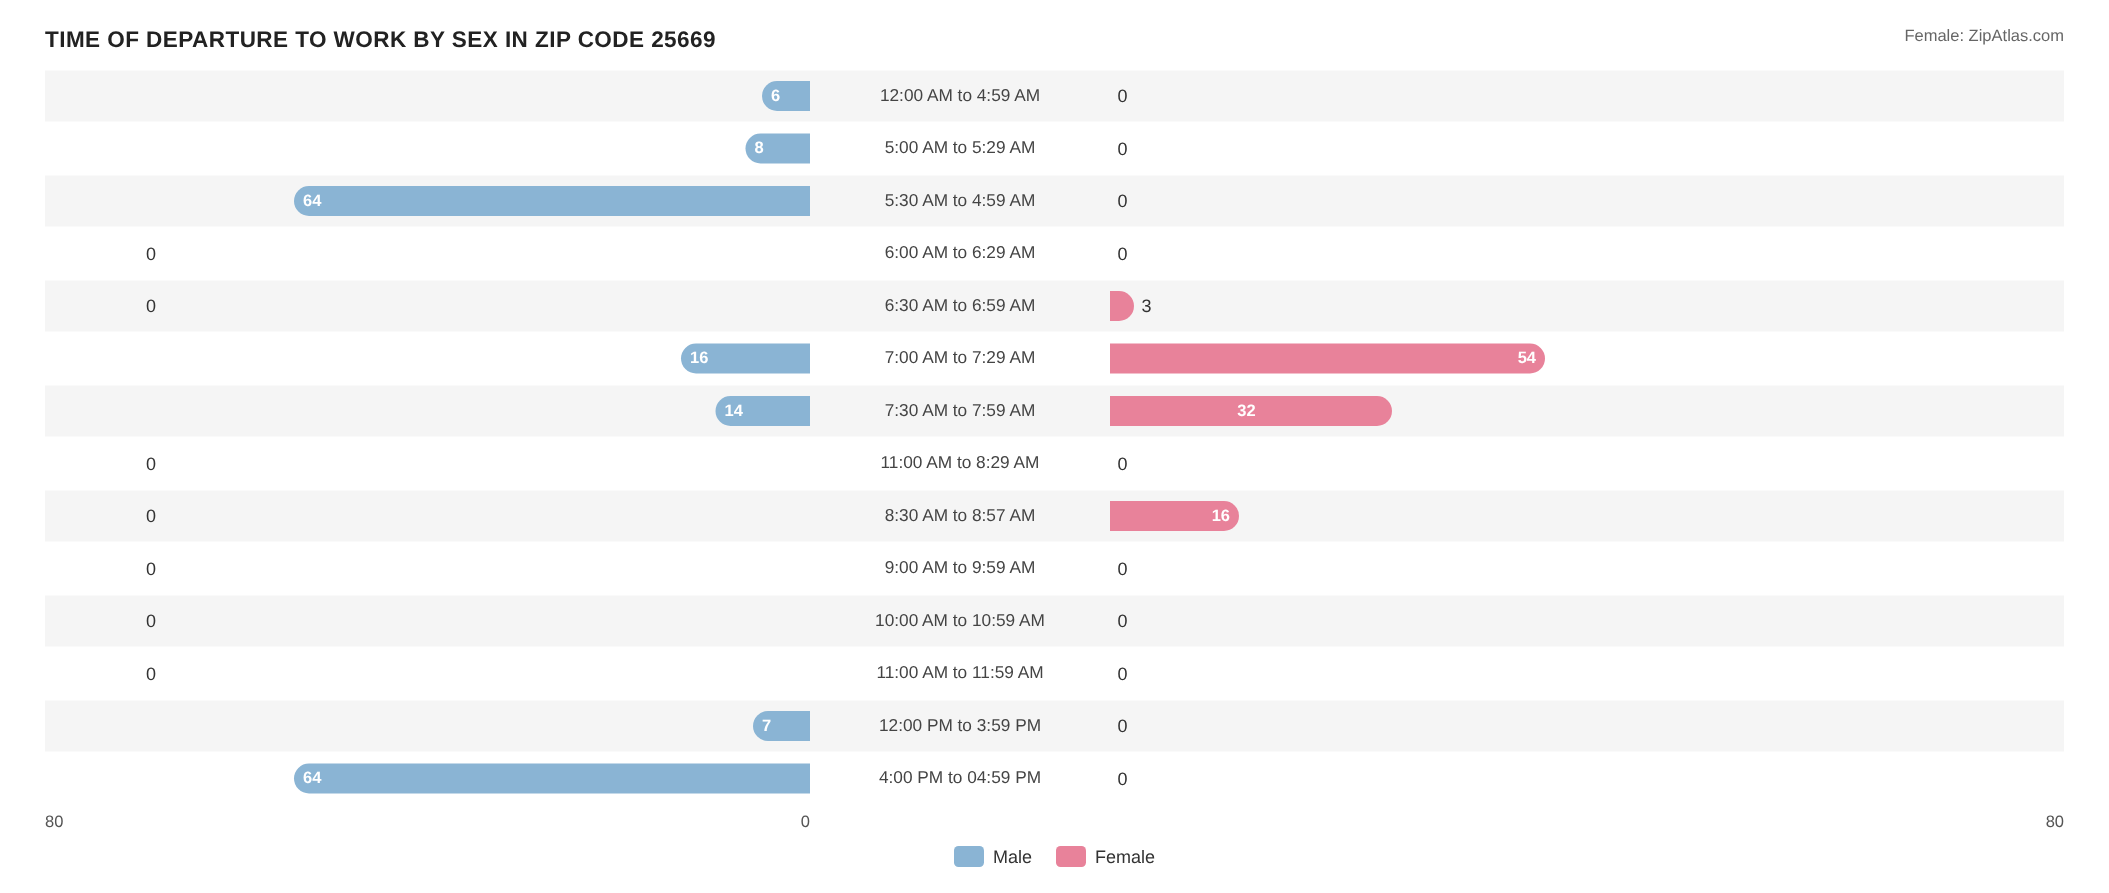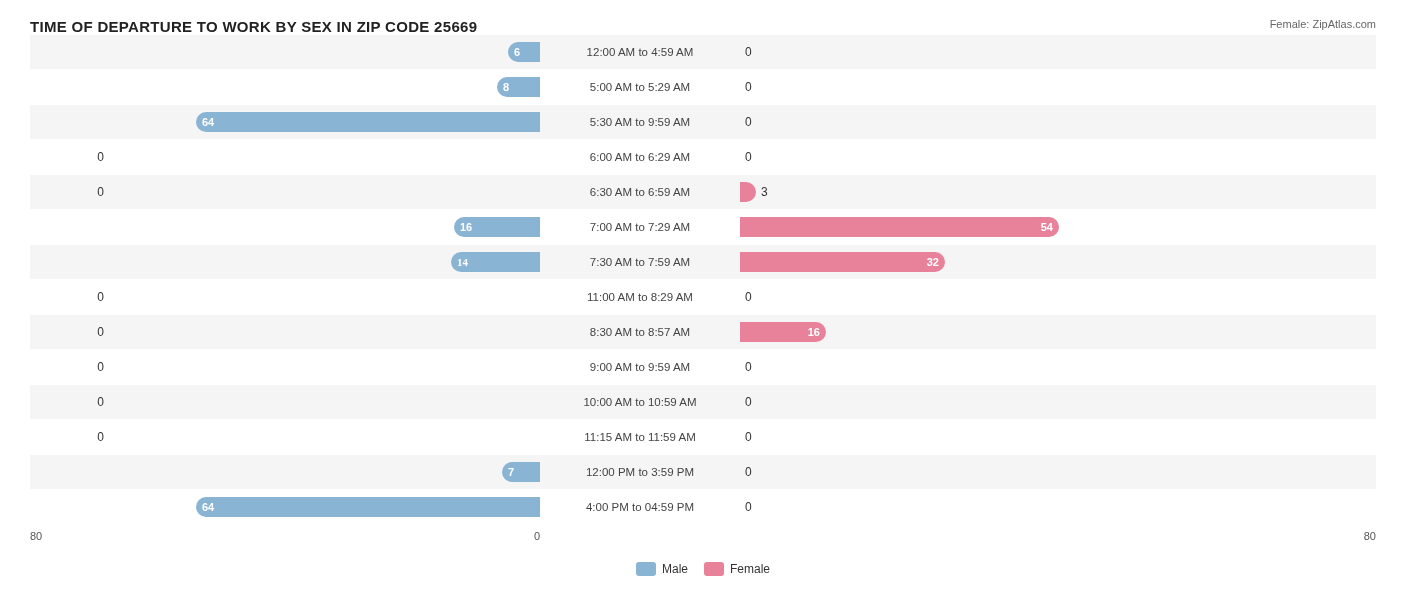--- a/index.html
+++ b/index.html
@@ -11,20 +11,21 @@
     }
     .chart-container {
       width: 1406px;
       padding: 18px 30px 30px 30px;
       background: #fff;
     }
     .chart-header {
       display: flex;
       justify-content: space-between;
       align-items: flex-start;
+      margin-bottom: 12px;
     }
     .chart-title {
       font-size: 15px;
       font-weight: bold;
       color: #222;
       text-transform: uppercase;
       letter-spacing: 0.3px;
     }
     .chart-source {
       font-size: 11px;
@@ -134,21 +135,21 @@
       width: 430px;
       display: flex;
       justify-content: flex-end;
       font-size: 11px;
       color: #555;
     }
     .legend {
       display: flex;
       justify-content: center;
       gap: 16px;
-      margin-top: 20px;
+      margin-top: 10px;
     }
     .legend-item {
       display: flex;
       align-items: center;
       gap: 6px;
       font-size: 12px;
       color: #333;
     }
     .legend-color {
       width: 20px;
@@ -194,21 +195,21 @@
           <span class="right-bar-label-outside">0</span>
         </div>
       </div>
       <div class="row" style="background: rgb(245, 245, 245);">
         <div class="left-value"></div>
         <div class="left-bar-area">
           <div class="left-bar" style="width: 344px;">
             <span class="left-bar-label">64</span>
           </div>
         </div>
-        <div class="center-label">5:30 AM to 9:59 AM</div>
+        <div class="center-label">5:30 AM to 4:59 AM</div>
         <div class="right-bar-area">
           <div class="right-bar" style="width: 0px;"></div>
           <span class="right-bar-label-outside">0</span>
         </div>
       </div>
       <div class="row" style="background: rgb(255, 255, 255);">
         <div class="left-value">0</div>
         <div class="left-bar-area">
           <div class="left-bar" style="width: 0px;"></div>
         </div>
@@ -231,35 +232,35 @@
       </div>
       <div class="row" style="background: rgb(255, 255, 255);">
         <div class="left-value"></div>
         <div class="left-bar-area">
           <div class="left-bar" style="width: 86px;">
             <span class="left-bar-label">16</span>
           </div>
         </div>
         <div class="center-label">7:00 AM to 7:29 AM</div>
         <div class="right-bar-area">
-          <div class="right-bar" style="width: 319px; justify-content: flex-end;">
+          <div class="right-bar" style="width: 290px; justify-content: flex-end;">
             <span class="right-bar-label">54</span>
           </div>
         </div>
       </div>
       <div class="row" style="background: rgb(245, 245, 245);">
         <div class="left-value"></div>
         <div class="left-bar-area">
-          <div class="left-bar" style="width: 89px; font-family: Liberation Serif, serif;">
+          <div class="left-bar" style="width: 63px;">
             <span class="left-bar-label">14</span>
           </div>
         </div>
         <div class="center-label">7:30 AM to 7:59 AM</div>
         <div class="right-bar-area">
-          <div class="right-bar" style="width: 205px;">
+          <div class="right-bar" style="width: 188px; justify-content: center;">
             <span class="right-bar-label">32</span>
           </div>
         </div>
       </div>
       <div class="row" style="background: rgb(255, 255, 255);">
         <div class="left-value">0</div>
         <div class="left-bar-area">
           <div class="left-bar" style="width: 0px;"></div>
         </div>
         <div class="center-label">11:00 AM to 8:29 AM</div>
@@ -300,21 +301,21 @@
         <div class="right-bar-area">
           <div class="right-bar" style="width: 0px;"></div>
           <span class="right-bar-label-outside">0</span>
         </div>
       </div>
       <div class="row" style="background: rgb(255, 255, 255);">
         <div class="left-value">0</div>
         <div class="left-bar-area">
           <div class="left-bar" style="width: 0px;"></div>
         </div>
-        <div class="center-label">11:15 AM to 11:59 AM</div>
+        <div class="center-label">11:00 AM to 11:59 AM</div>
         <div class="right-bar-area">
           <div class="right-bar" style="width: 0px;"></div>
           <span class="right-bar-label-outside">0</span>
         </div>
       </div>
       <div class="row" style="background: rgb(245, 245, 245);">
         <div class="left-value"></div>
         <div class="left-bar-area">
           <div class="left-bar" style="width: 38px;">
             <span class="left-bar-label">7</span>

